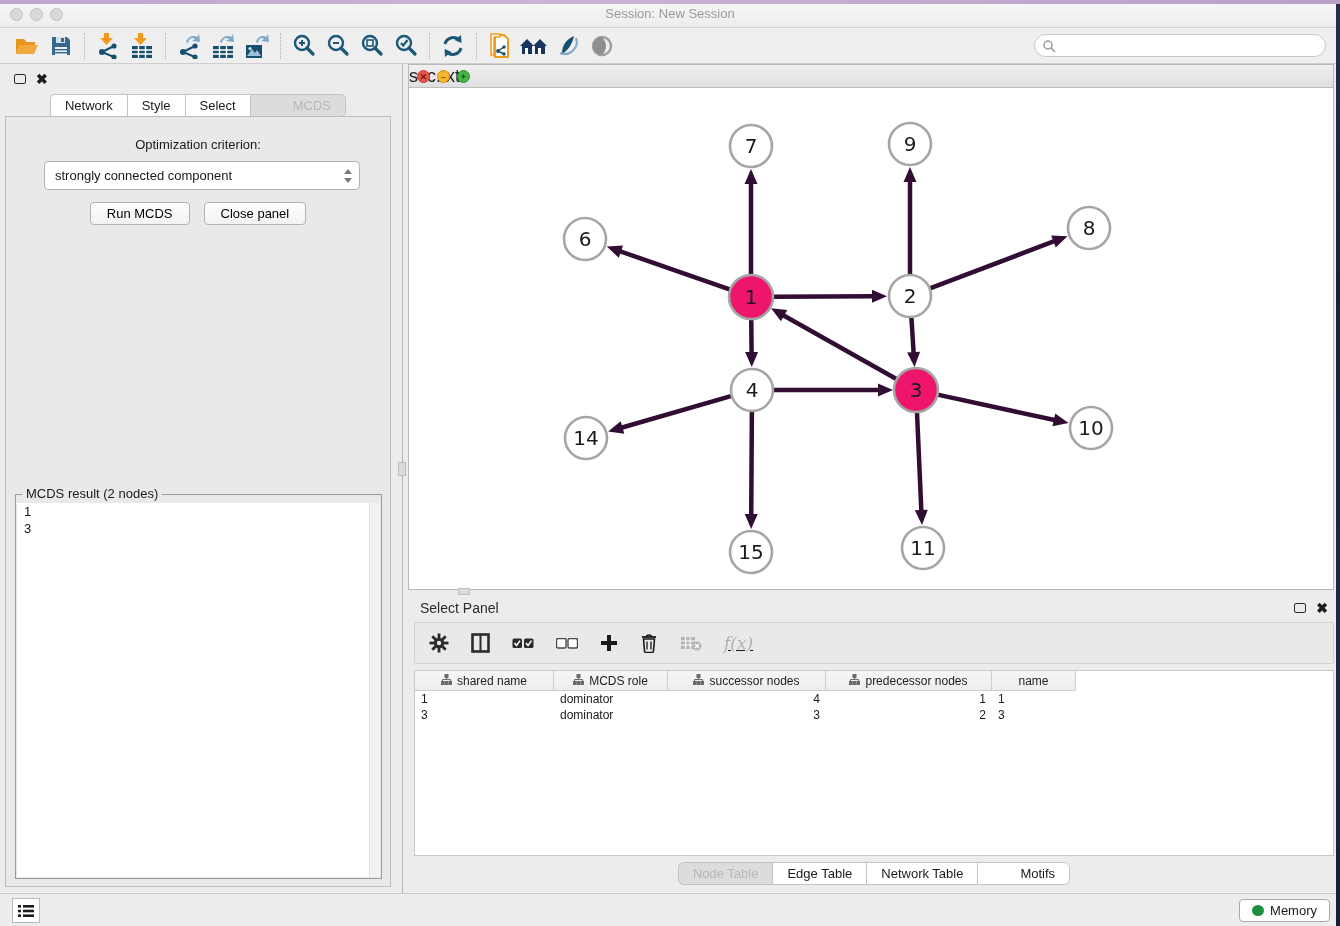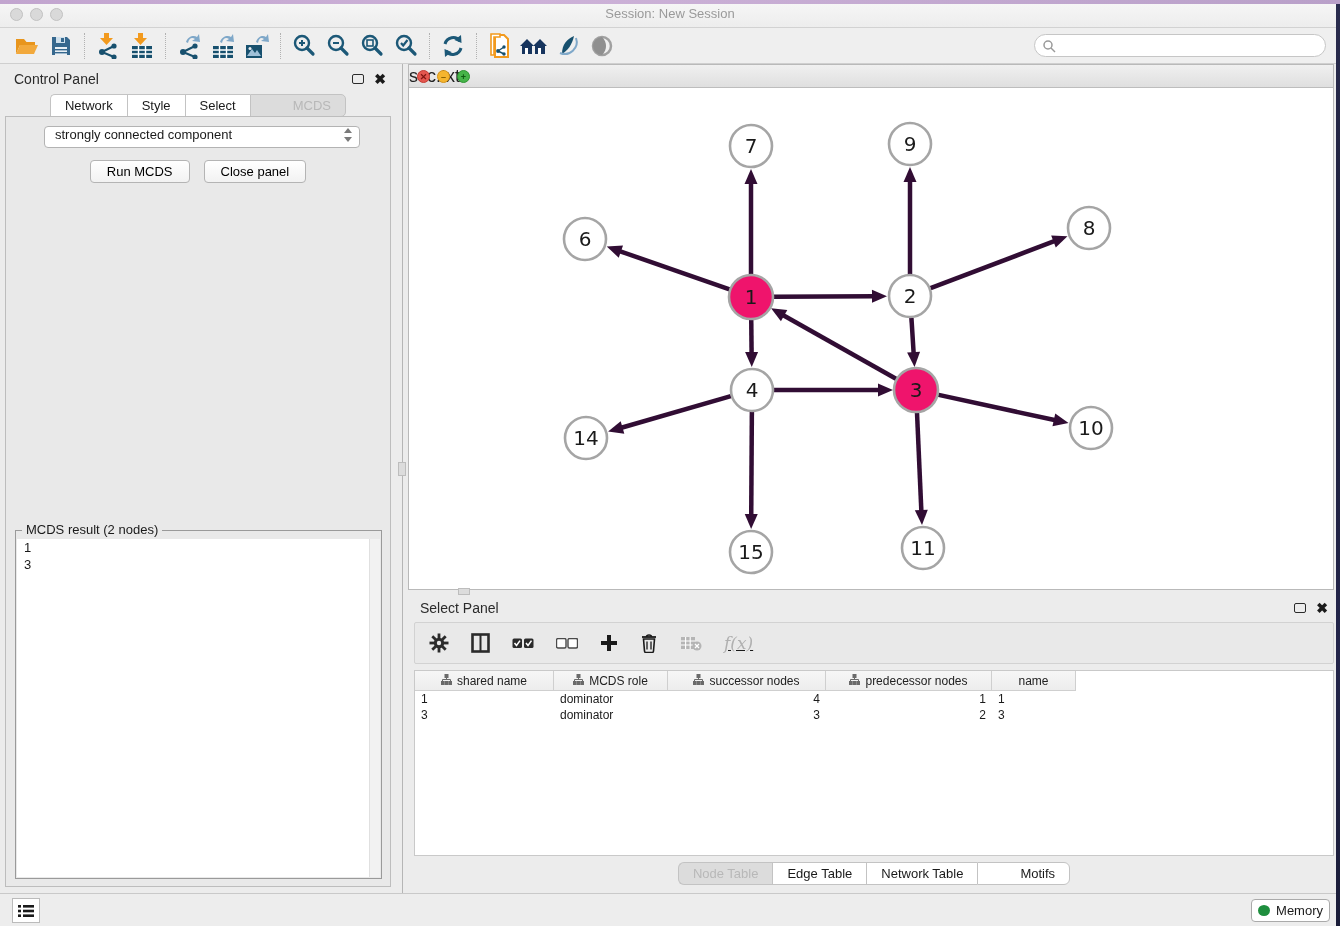--- a/index.html
+++ b/index.html
@@ -48,28 +48,28 @@
   .tabs-row { display:flex; justify-content:center; }
   .tab { padding:3px 14px; background:#fff; border:1px solid #c3c3c3; border-right:none;
     font-size:13px; cursor:pointer; }
   .tab:first-child { border-radius:5px 0 0 0; }
   .tab:last-child { border-right:1px solid #c3c3c3; border-radius:0 5px 5px 0;padding-left:42px; }
   .tab.selected { background:#dcdcdc; color:#b8b8b8; }
 
   .cp-content { position:absolute; left:5px; right:5px; top:52px; bottom:6px;
     background:#e9e9e9; border:1px solid #bdbdbd; }
   .opt-label { text-align:center; margin-top:20px; font-size:13px; }
-  .select-box { margin:9px 30px 0 38px; height:22px; background:#fff; border:1px solid #b3b3b3;
-    border-radius:4px; display:flex; padding:0 6px 0 10px; cursor:pointer; }
+  .select-box { margin:9px 30px 0 38px; height:29px; background:#fff; border:1px solid #b3b3b3;
+    border-radius:4px; display:flex; align-items:center; padding:0 6px 0 10px; cursor:pointer; }
   .select-box .val { flex:1; font-size:13px; }
   .btn-row { display:flex; justify-content:center; gap:14px; margin-top:12px; }
   .btn { background:linear-gradient(#ffffff,#f2f2f2); border:1px solid #b4b4b4; border-radius:4px;
     padding:3px 16px; font-size:13px; cursor:pointer; }
 
-  .fieldset { position:absolute; left:9px; right:8px; top:377px; bottom:7px; border:1px solid #9a9a9a;margin-top:36px; }
+  .fieldset { position:absolute; left:9px; right:8px; top:377px; bottom:7px; border:1px solid #9a9a9a; }
   .fs-legend { position:absolute; left:6px; top:-9px; background:#e9e9e9; padding:0 4px; font-size:13px; }
   .fs-inner { position:absolute; left:1px; right:1px; top:8px; bottom:1px; background:#fff; overflow:hidden; }
   .fs-line { padding:1px 0 1px 7px; font-size:13px; }
   .fs-scroll { position:absolute; right:0; top:0; bottom:0; width:11px; background:#f2f2f2; border-left:1px solid #e0e0e0; }
 
   .v-divider { position:absolute; left:396px; top:0; width:12px; height:829px; background:#ececec; }
   .v-divider .line { position:absolute; left:6px; top:0; bottom:0; width:1px; background:#b5b5b5; }
   .v-handle { position:absolute; left:2px; top:398px; width:8px; height:14px;
     background:#dcdcdc; border:1px solid #bdbdbd; cursor:col-resize; }
 
@@ -111,21 +111,21 @@
   .tp-tabs .tab:first-child { border-radius:6px 0 0 6px; }
   .tp-tabs .tab:last-child { border-radius:0 6px 6px 0; }
 
   
   .statusbar { position:absolute; left:0; top:893px; width:1340px; height:33px;
     background:#ededed; border-top:1px solid #c9c9c9; }
   .list-btn { position:absolute; left:12px; top:4px; width:28px; height:25px;
     background:#fff; border:1px solid #bbb; display:flex; align-items:center; justify-content:center; cursor:pointer; }
   .memory-btn { position:absolute; right:10px; top:5px; height:23px;
     background:#fff; border:1px solid #aaa; border-radius:4px;
-    display:flex; align-items:center; gap:6px; padding:0 6px; font-size:13px; cursor:pointer; }
+    display:flex; align-items:center; gap:6px; padding:0 12px; font-size:13px; cursor:pointer; }
   .mem-dot { width:12px; height:11px; border-radius:50%; background:#1e8e3e; }
 </style>
 </head>
 <body>
 
 <div class="desktop-top"></div>
 <div class="desktop-right"></div>
 
 <div class="titlebar">
   <div class="traffic t1"></div>
@@ -277,31 +277,31 @@
         <circle cx="6" cy="6" r="4" stroke="#999" stroke-width="1.5" fill="none"></circle>
         <path d="M9 9 L13 13" stroke="#999" stroke-width="1.5"></path>
       </svg>
   </div>
 </div>
 
 <div class="main">
 
   <div class="control-panel">
     <div class="panel-header">
-      <span class="panel-title">Control Panel</span>
       <span class="float-icon"></span>
       <span class="close-icon">✖</span>
     </div>
     <div class="tabs-row" id="cp-tabs">
         <div class="tab">Network</div>
         <div class="tab">Style</div>
         <div class="tab">Select</div>
         <div class="tab selected">MCDS</div>
       </div>
     <div class="cp-content">
+      <div class="opt-label">Optimization criterion:</div>
       <div class="select-box">
         <span class="val">strongly connected component</span>
         <svg width="10" height="16" viewBox="0 0 10 16">
             <path d="M5 1 L9 6 H1 z" fill="#7a7a7a"></path>
             <path d="M5 15 L1 10 H9 z" fill="#7a7a7a"></path>
           </svg>
       </div>
       <div class="btn-row">
         <button class="btn">Run MCDS</button>
         <button class="btn">Close panel</button>

